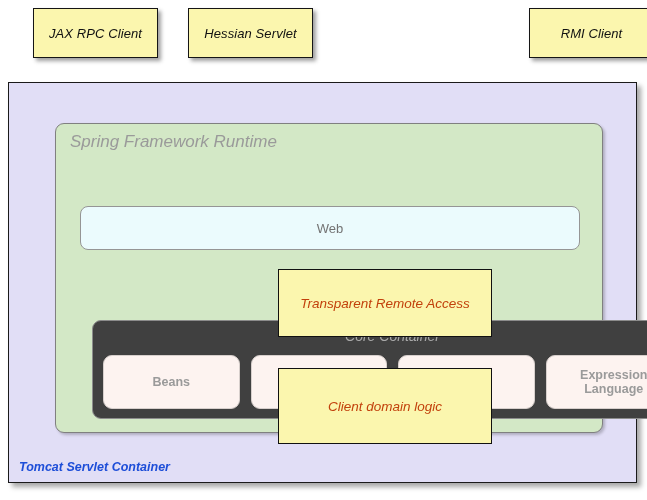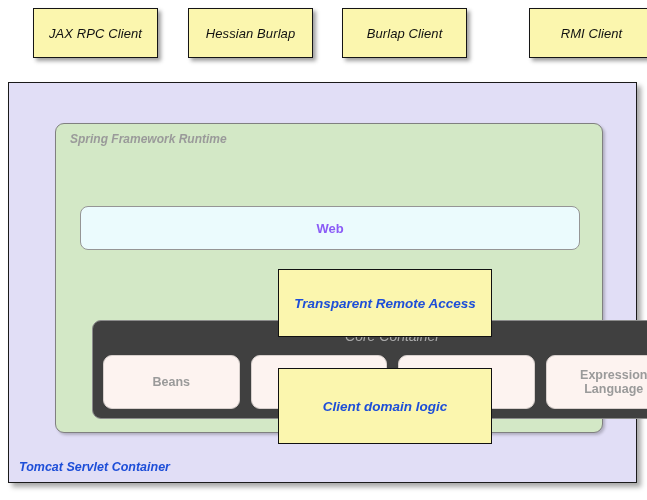--- a/index.html
+++ b/index.html
@@ -87,46 +87,45 @@
     background: #D3E8C6;
     border: 1px solid #808080;
     border-radius: 9px;
     box-sizing: border-box;
     box-shadow: 2px 2px 3px rgba(0,0,0,0.22);
   }
   .spring-label {
     position: absolute;
     left: 14px;
     top: 8px;
-    font-size: 12px;
+    font-size: 17px;
     font-style: italic;
     color: #9a9a9a;
     white-space: nowrap;
-    font-weight: bold;
   }
 
   
   .web-band {
     position: absolute;
     left: 24px;
     top: 82px;
     width: 500px;
     height: 44px;
     background: #EBFBFD;
     border: 1px solid #959595;
     border-radius: 8px;
     box-sizing: border-box;
     display: flex;
     align-items: center;
     justify-content: center;
   }
   .web-band .lbl {
     font-size: 13px;
-    font-weight: bold;
-    color: #8b5cf6;
+    font-weight: normal;
+    color: #737373;
   }
 
   
   .core-container {
     position: absolute;
     left: 36px;
     top: 196px;
     width: 601px;
     height: 99px;
     background: #404040;
@@ -177,23 +176,23 @@
     background: #FBF6AE;
     border: 1.5px solid #111111;
     box-sizing: border-box;
     display: flex;
     align-items: center;
     justify-content: center;
     z-index: 5;
   }
   .feature-box .lbl {
     font-size: 13.5px;
-    font-weight: bold;
-    font-style: italic;
-    color: #1d4ed8;
+    font-weight: normal;
+    font-style: italic;
+    color: #c2410c;
     white-space: nowrap;
   }
   .feature-remote {
     left: 222px;
     top: 145px;
     width: 214px;
     height: 68px;
   }
   .feature-domain {
     left: 222px;
@@ -205,24 +204,21 @@
 </head>
 <body>
 
 <div id="diagram">
 
   <div class="client-row">
     <div class="client-box client-0">
       <span class="lbl">JAX RPC Client</span>
     </div>
     <div class="client-box client-1">
-      <span class="lbl">Hessian Burlap</span>
-    </div>
-    <div class="client-box client-2">
-      <span class="lbl">Burlap Client</span>
+      <span class="lbl">Hessian Servlet</span>
     </div>
     <div class="client-box client-3">
       <span class="lbl">RMI Client</span>
     </div>
   </div>
 
   <div class="servlet-container">
 
     <div class="spring-runtime">
       <div class="spring-label">Spring Framework Runtime</div>

